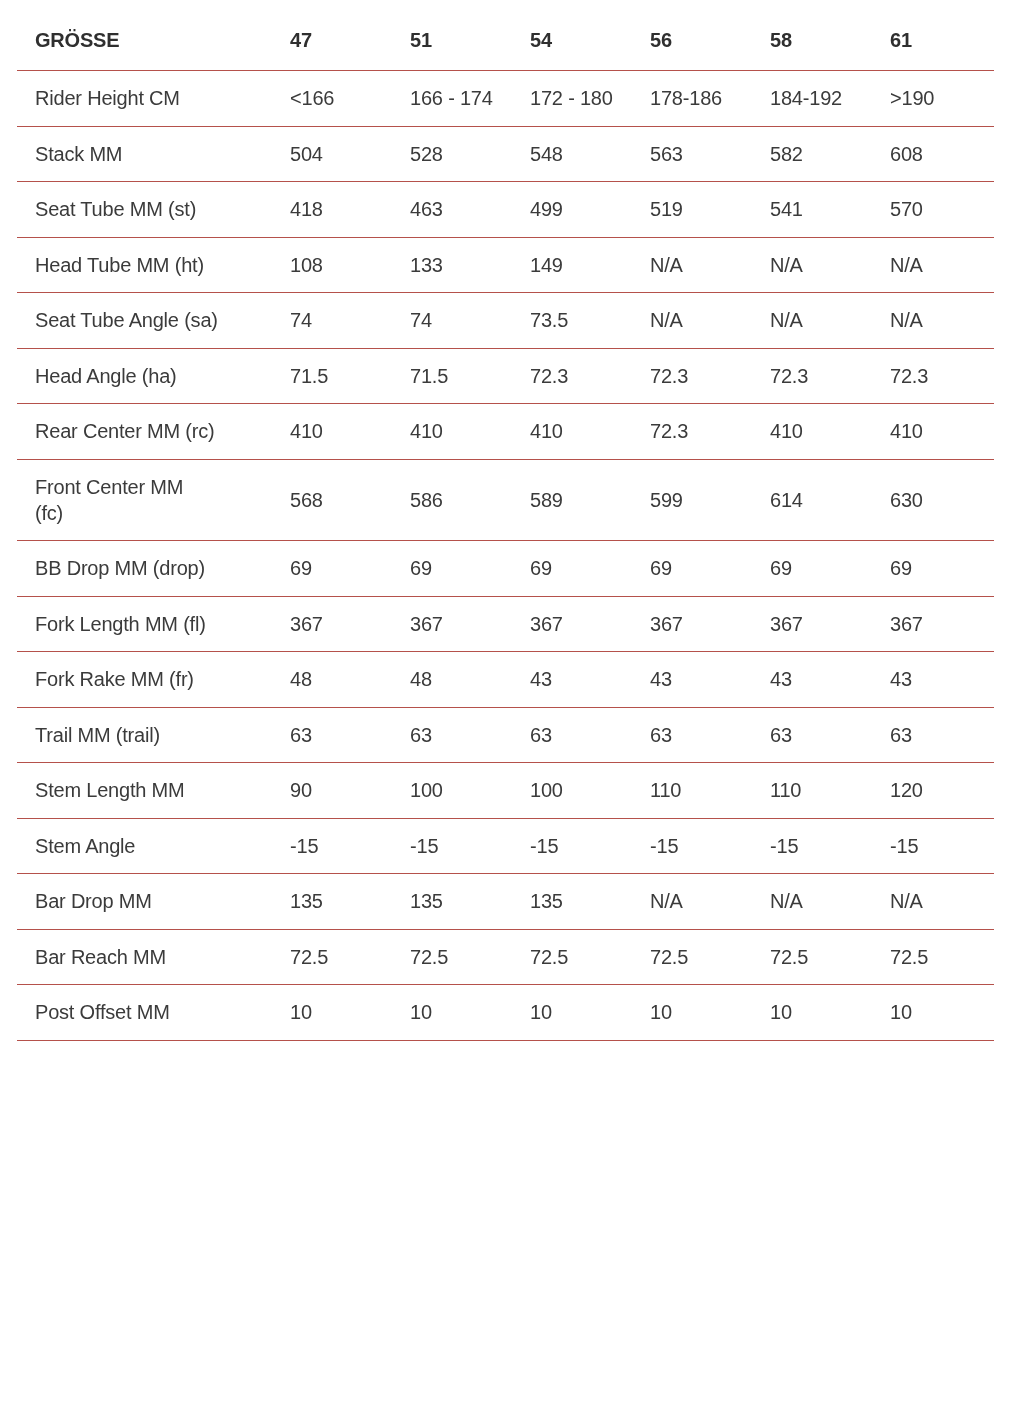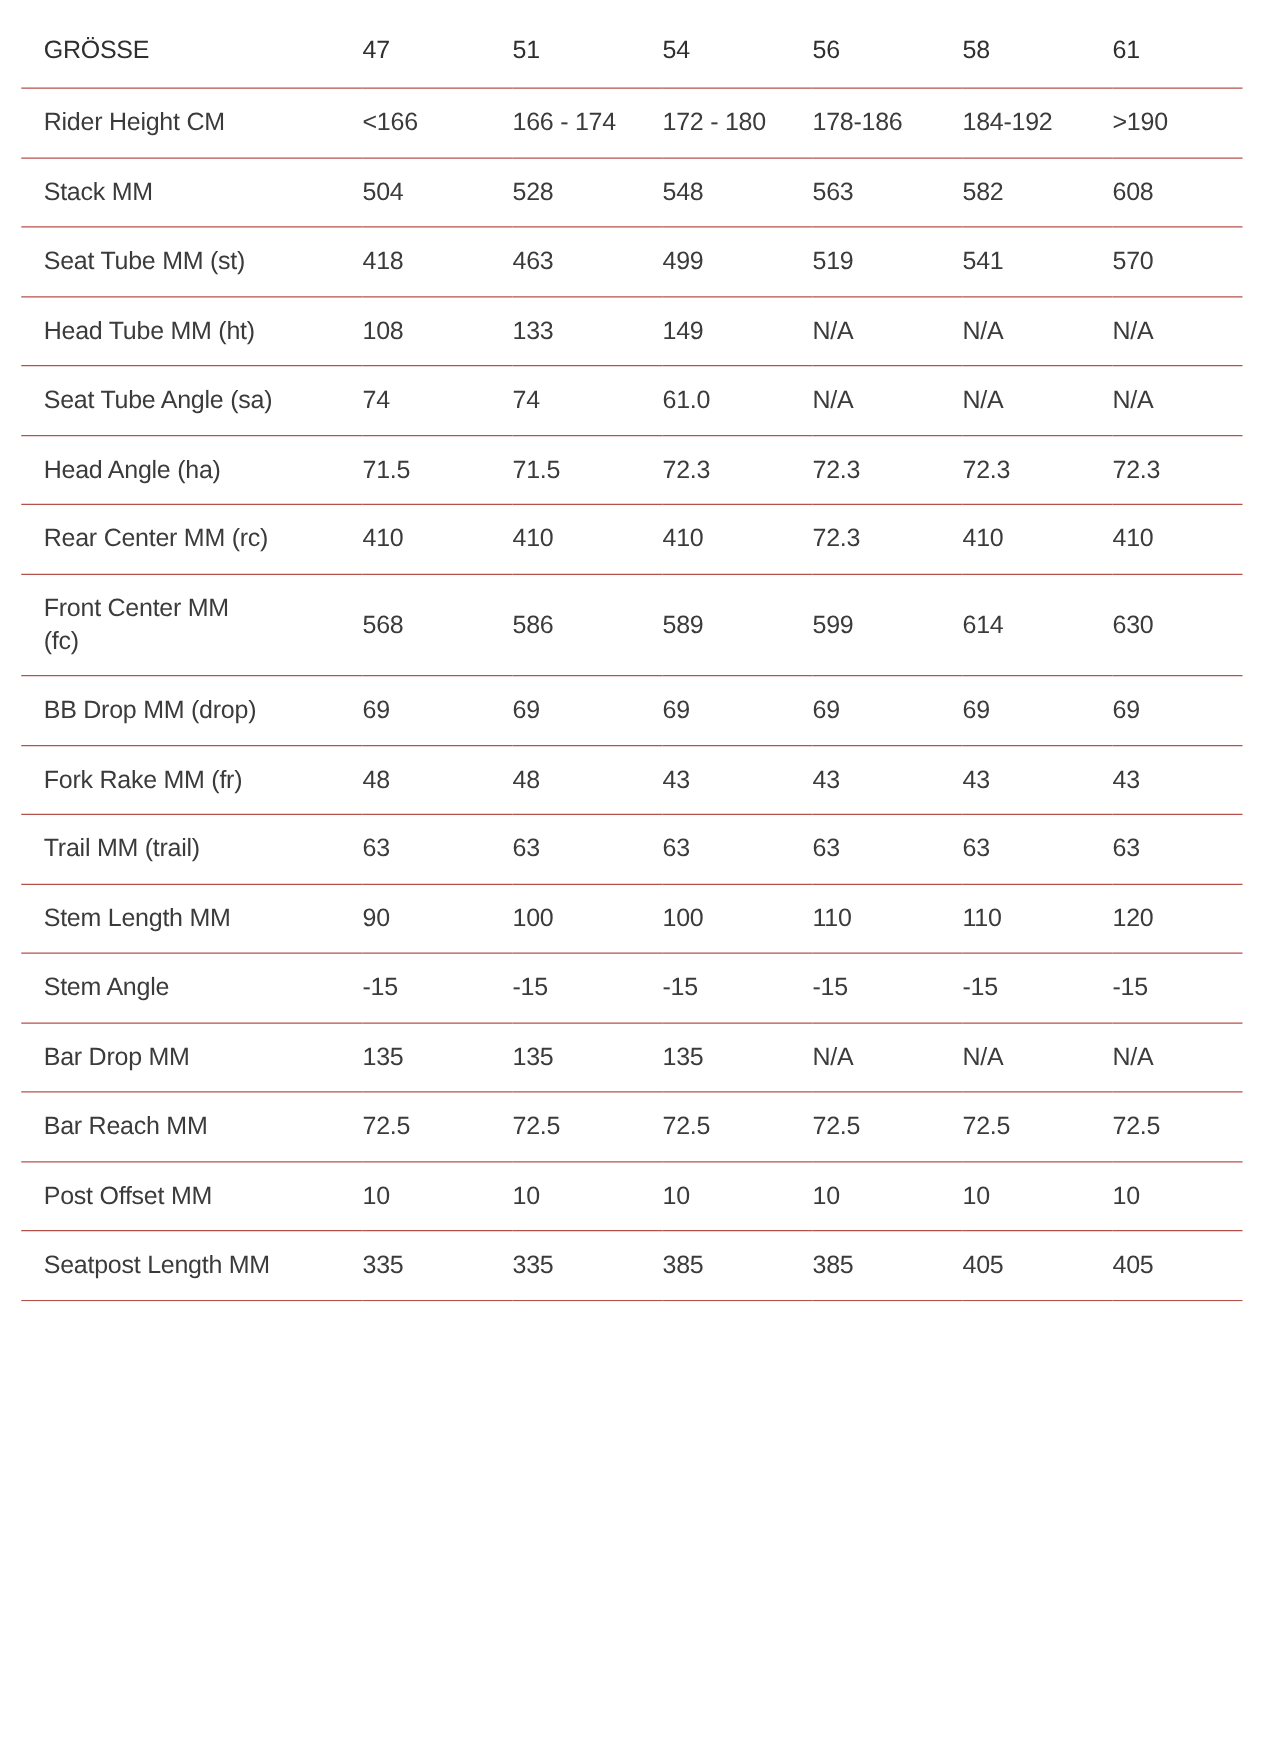--- a/index.html
+++ b/index.html
@@ -26,21 +26,21 @@
   col.c-size-last { width: 104px; }
   th, td {
     text-align: left;
     font-size: 20px;
     line-height: 26px;
     vertical-align: middle;
     padding: 14px 0 14.5px 0;
     letter-spacing: -0.2px;
   }
   thead th {
-    font-weight: normal;
+    font-weight: bold;
     color: var(--header_text);
     padding: 21px 0 17px 0;
   }
   tbody th {
     font-weight: normal;
     white-space: pre-line; 
     margin-top: 31px;
   }
   th:first-child { padding-left: 18px; }
   tr { border-bottom: 1.5px solid var(--divider); }
@@ -105,21 +105,21 @@
         <td>133</td>
         <td>149</td>
         <td>N/A</td>
         <td>N/A</td>
         <td>N/A</td>
       </tr>
       <tr>
         <th scope="row">Seat Tube Angle (sa)</th>
         <td>74</td>
         <td>74</td>
-        <td>61.0</td>
+        <td>73.5</td>
         <td>N/A</td>
         <td>N/A</td>
         <td>N/A</td>
       </tr>
       <tr>
         <th scope="row">Head Angle (ha)</th>
         <td>71.5</td>
         <td>71.5</td>
         <td>72.3</td>
         <td>72.3</td>
@@ -148,20 +148,29 @@
       <tr>
         <th scope="row">BB Drop MM (drop)</th>
         <td>69</td>
         <td>69</td>
         <td>69</td>
         <td>69</td>
         <td>69</td>
         <td>69</td>
       </tr>
       <tr>
+        <th scope="row">Fork Length MM (fl)</th>
+        <td>367</td>
+        <td>367</td>
+        <td>367</td>
+        <td>367</td>
+        <td>367</td>
+        <td>367</td>
+      </tr>
+      <tr>
         <th scope="row">Fork Rake MM (fr)</th>
         <td>48</td>
         <td>48</td>
         <td>43</td>
         <td>43</td>
         <td>43</td>
         <td>43</td>
       </tr>
       <tr>
         <th scope="row">Trail MM (trail)</th>
@@ -210,23 +219,14 @@
       </tr>
       <tr>
         <th scope="row">Post Offset MM</th>
         <td>10</td>
         <td>10</td>
         <td>10</td>
         <td>10</td>
         <td>10</td>
         <td>10</td>
       </tr>
-      <tr>
-        <th scope="row">Seatpost Length MM</th>
-        <td>335</td>
-        <td>335</td>
-        <td>385</td>
-        <td>385</td>
-        <td>405</td>
-        <td>405</td>
-      </tr>
     </tbody>
 </table>
 
 </body></html>

